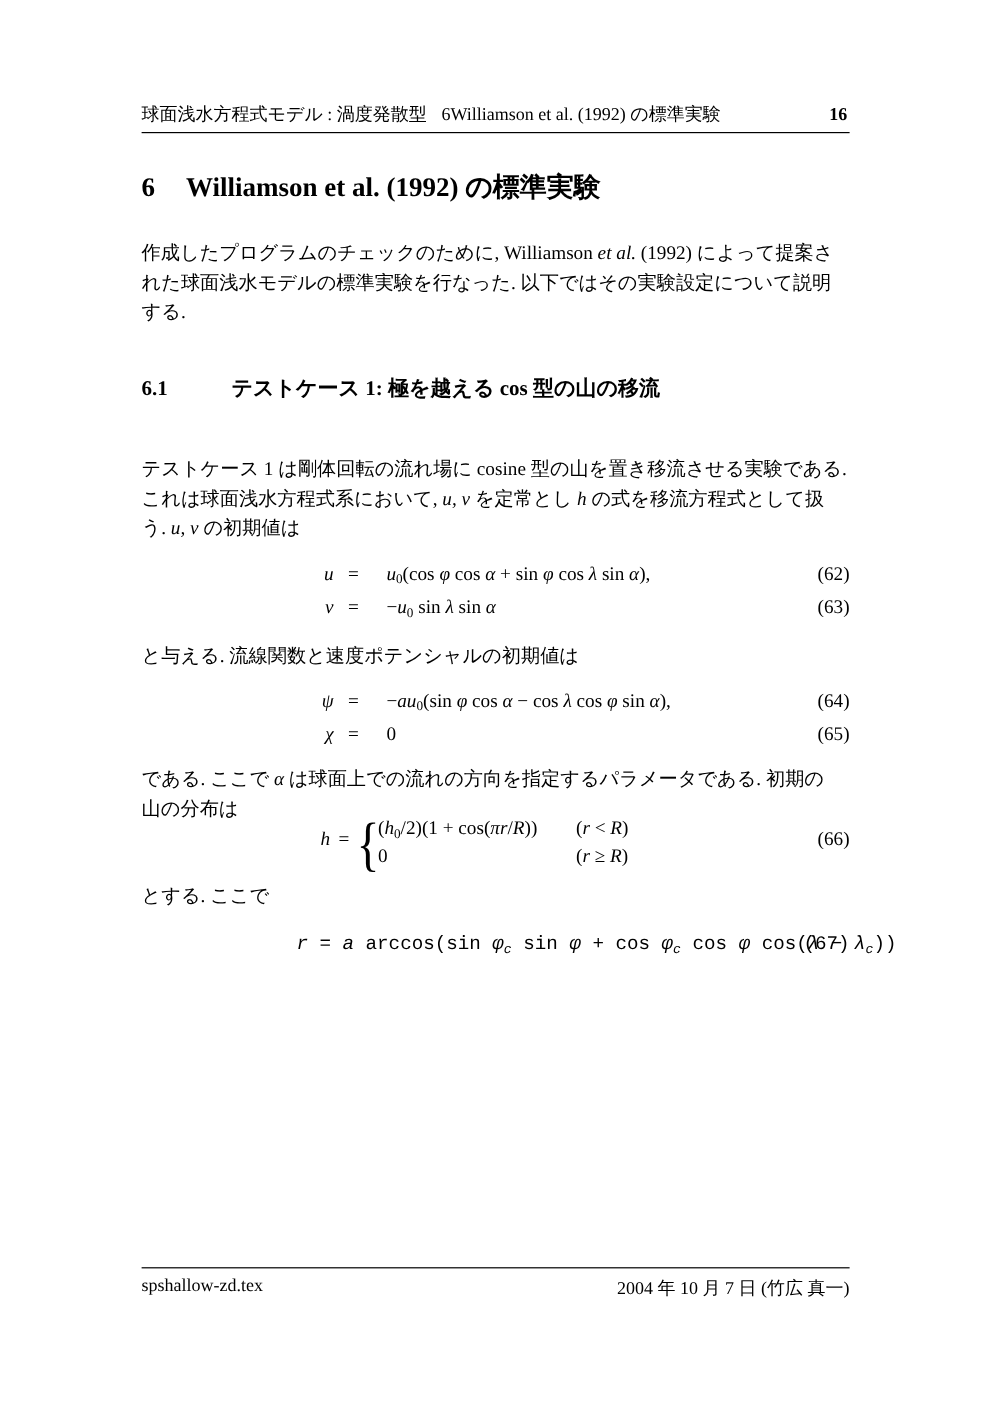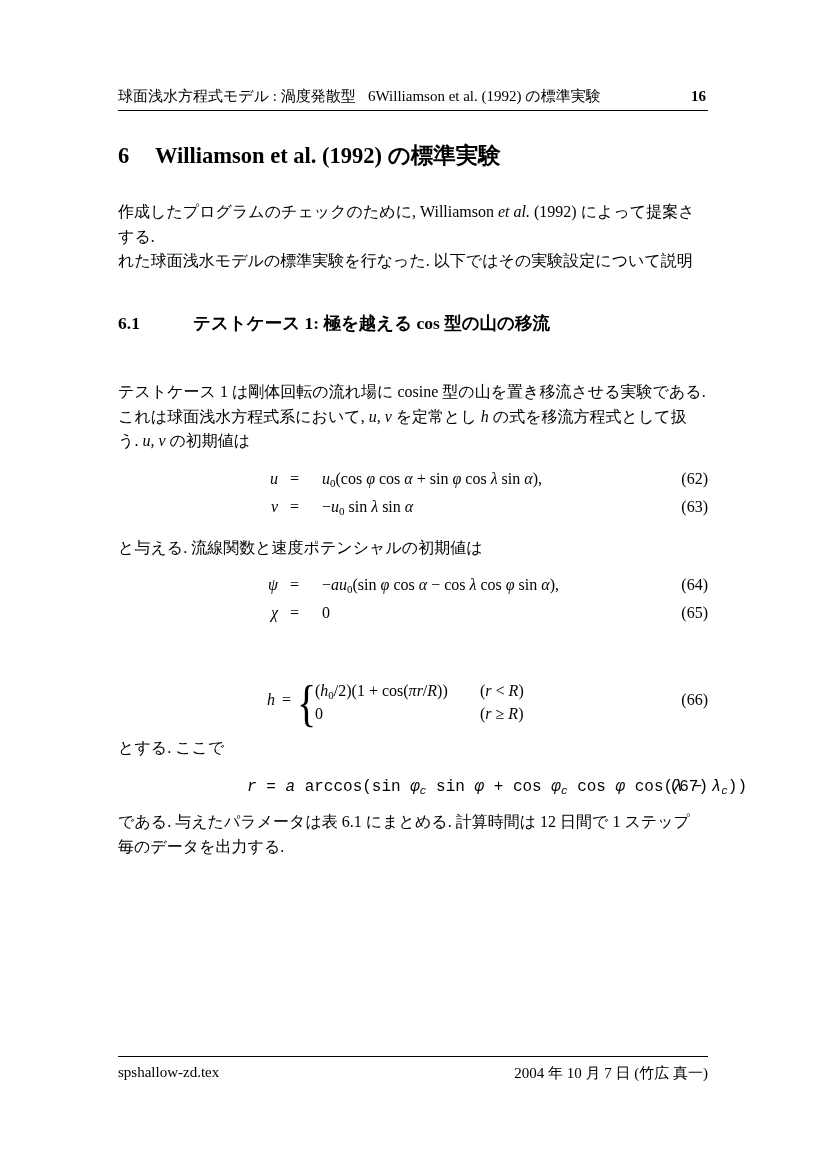--- a/index.html
+++ b/index.html
@@ -70,22 +70,22 @@
     <span id="hdr-page">16</span>
   </div>
 
   <div id="section-heading" class="abs">
     <span id="section-number">6</span>
     <span id="section-title">Williamson et al. (1992) の標準実験</span>
   </div>
 
   <div class="abs para" style="top:200px;">
     <div class="line"><span class="seg-r">作成したプログラムのチェックのために, Williamson </span><span class="seg-v">et al.</span><span class="seg-r"> (1992) によって提案さ</span></div>
+    <div class="line"><span class="seg-r">れた球面浅水モデルの標準実験を行なった. 以下ではその実験設定について説明</span></div>
     <div class="line"><span class="seg-r">する.</span></div>
-    <div class="line"><span class="seg-r">れた球面浅水モデルの標準実験を行なった. 以下ではその実験設定について説明</span></div>
   </div>
 
   <div id="subsection-heading" class="abs">
     <span id="subsection-number">6.1</span>
     <span id="subsection-title">テストケース 1: 極を越える cos 型の山の移流</span>
   </div>
 
   <div class="abs para" style="top:380px;">
     <div class="line"><span class="seg-r">テストケース 1 は剛体回転の流れ場に cosine 型の山を置き移流させる実験である.</span></div>
     <div class="line"><span class="seg-r">これは球面浅水方程式系において, </span><span class="seg-v">u, v</span><span class="seg-r"> を定常とし </span><span class="seg-v">h</span><span class="seg-r"> の式を移流方程式として扱</span></div>
@@ -115,20 +115,24 @@
     <span class="eq-rhs"><span class="seg-r">−</span><span class="seg-v">au</span><span class="seg-s">0</span><span class="seg-r">(sin </span><span class="seg-v">φ</span><span class="seg-r"> cos </span><span class="seg-v">α</span><span class="seg-r"> − cos </span><span class="seg-v">λ</span><span class="seg-r"> cos </span><span class="seg-v">φ</span><span class="seg-r"> sin </span><span class="seg-v">α</span><span class="seg-r">),</span></span>
     <span class="eq-num">(64)</span>
   </div>
   <div class="abs eqrow" style="top:600px;">
     <span class="eq-lhs">χ</span>
     <span class="eq-rel">=</span>
     <span class="eq-rhs"><span class="seg-r">0</span></span>
     <span class="eq-num">(65)</span>
   </div>
 
+  <div class="abs para" style="top:638px;">
+    <div class="line"><span class="seg-r">である. ここで </span><span class="seg-v">α</span><span class="seg-r"> は球面上での流れの方向を指定するパラメータである. 初期の</span></div>
+    <div class="line"><span class="seg-r">山の分布は</span></div>
+  </div>
 
   <div id="eq66" class="abs">
     <span id="eq66-lhs">h</span>
     <span id="eq66-rel">=</span>
     <span id="eq66-brace">{</span>
     <div class="case-line" style="top:0;">
       <span><span class="seg-r">(</span><span class="seg-v">h</span><span class="seg-s">0</span><span class="seg-r">/2)(1 + cos(</span><span class="seg-v">πr</span><span class="seg-r">/</span><span class="seg-v">R</span><span class="seg-r">))</span></span>
       <span class="case-cond"><span class="seg-r">(</span><span class="seg-v">r</span><span class="seg-r"> &lt; </span><span class="seg-v">R</span><span class="seg-r">)</span></span>
     </div>
     <div class="case-line" style="top:22.5px;">
@@ -140,23 +144,19 @@
 
   <div class="abs para" style="top:736px;">
     <div class="line"><span class="seg-r">とする. ここで</span></div>
   </div>
 
   <div id="eq67" class="abs">
     <span id="eq67-body"><span class="seg-v">r</span><span class="seg-r"> = </span><span class="seg-v">a</span><span class="seg-r"> arccos(sin </span><span class="seg-v">φ</span><span class="seg-si">c</span><span class="seg-r"> sin </span><span class="seg-v">φ</span><span class="seg-r"> + cos </span><span class="seg-v">φ</span><span class="seg-si">c</span><span class="seg-r"> cos </span><span class="seg-v">φ</span><span class="seg-r"> cos(</span><span class="seg-v">λ</span><span class="seg-r"> − </span><span class="seg-v">λ</span><span class="seg-si">c</span><span class="seg-r">))</span></span>
     <span class="eq-num">(67)</span>
   </div>
 
-  <div class="abs para" style="top:810px;">
-    <div class="line"><span class="seg-r">である. 与えたパラメータは表 6.1 にまとめる. 計算時間は 12 日間で 1 ステップ</span></div>
-    <div class="line"><span class="seg-r">毎のデータを出力する.</span></div>
-  </div>
 
   <div id="footer" class="abs">
     <span id="footer-file">spshallow-zd.tex</span>
     <span id="footer-date">2004 年 10 月 7 日 (竹広 真一)</span>
   </div>
 
 </div>
 
 </body></html>

